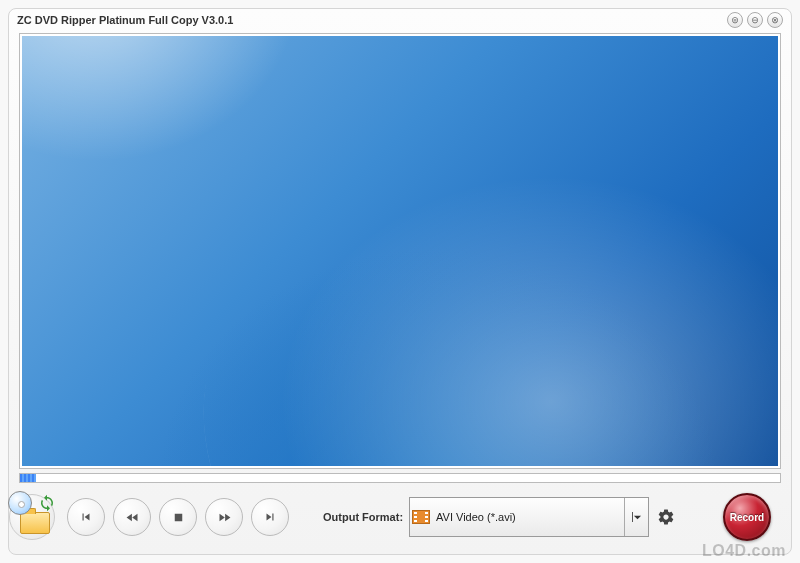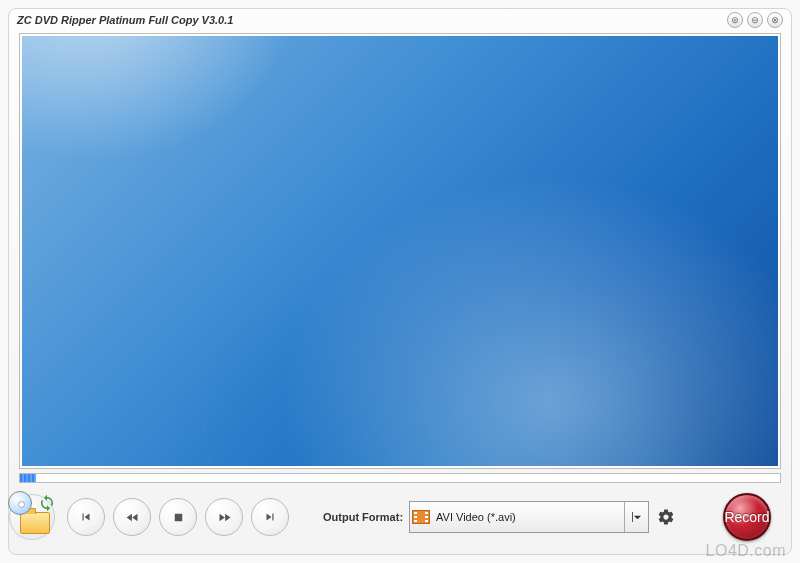--- a/index.html
+++ b/index.html
@@ -25,21 +25,20 @@
   .titlebar {
     height: 22px;
     display: flex;
     align-items: center;
     padding: 0 8px;
   }
   .title-text {
     font-weight: bold;
     color: #333;
     flex: 1;
-    font-style: italic;
   }
   .win-btn {
     width: 16px;
     height: 16px;
     border-radius: 50%;
     border: 1px solid #aaa;
     background: linear-gradient(#fff,#e6e6e6);
     margin-left: 4px;
     display: flex;
     align-items: center;
@@ -175,21 +174,21 @@
   .ctrl-btn svg { width: 15px; height: 15px; fill: #555; }
   .ctrl-prev svg, .ctrl-next svg { width: 14px; height: 14px; }
   .spacer { width: 30px; }
   .fmt-label {
     color: #333;
     font-weight: bold;
     margin-right: 6px;
   }
   .fmt-select {
     width: 240px;
-    height: 32px;
+    height: 40px;
     border: 1px solid #9a9a9a;
     background: linear-gradient(#fefefe,#eaeaea);
     display: flex;
     align-items: center;
     padding: 0 2px;
     cursor: pointer;
   }
   .fmt-icon {
     width: 18px;
     height: 14px;
@@ -228,32 +227,32 @@
   .record-btn {
     margin-left: auto;
     width: 48px;
     height: 48px;
     border-radius: 50%;
     background: radial-gradient(circle at 34% 30%, #f3a7ae 0%, #c82333 42%, #7e0f17 100%);
     border: 2px solid #5a0a10;
     box-shadow: inset 0 2px 4px rgba(255,255,255,.4), 0 1px 3px rgba(0,0,0,.4);
     display:flex;align-items:center;justify-content:center;
     color:#fff;
-    font-weight:normal;
-    font-size:14px;
+    font-weight:bold;
+    font-size:10px;
     text-shadow:0 -1px 1px rgba(0,0,0,.5);
     cursor:pointer;
   }
   .watermark {
     position: absolute;
     right: 14px;
     bottom: 3px;
     color: rgba(0,0,0,.22);
     font-size: 16px;
-    font-weight: normal;
+    font-weight: bold;
     letter-spacing: .5px;
   }
 </style>
 </head>
 <body>
 
 <div class="window">
 
   <div class="titlebar">
     <span class="title-text">ZC DVD Ripper Platinum Full Copy  V3.0.1</span>

